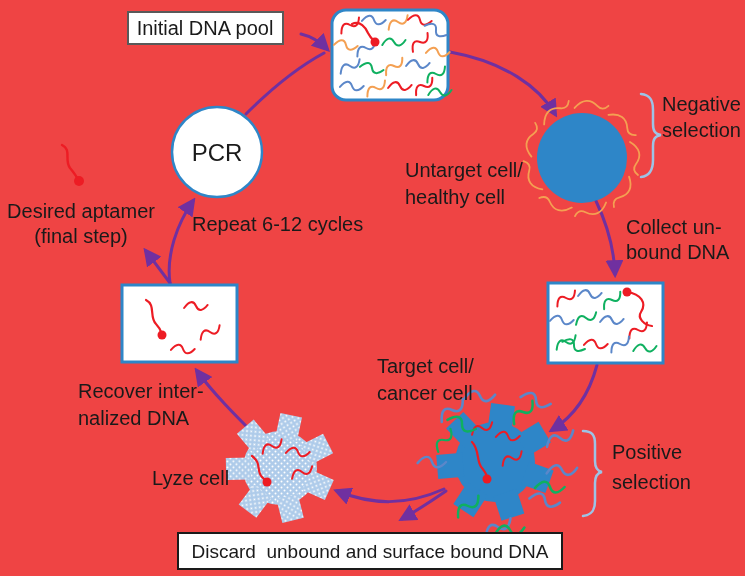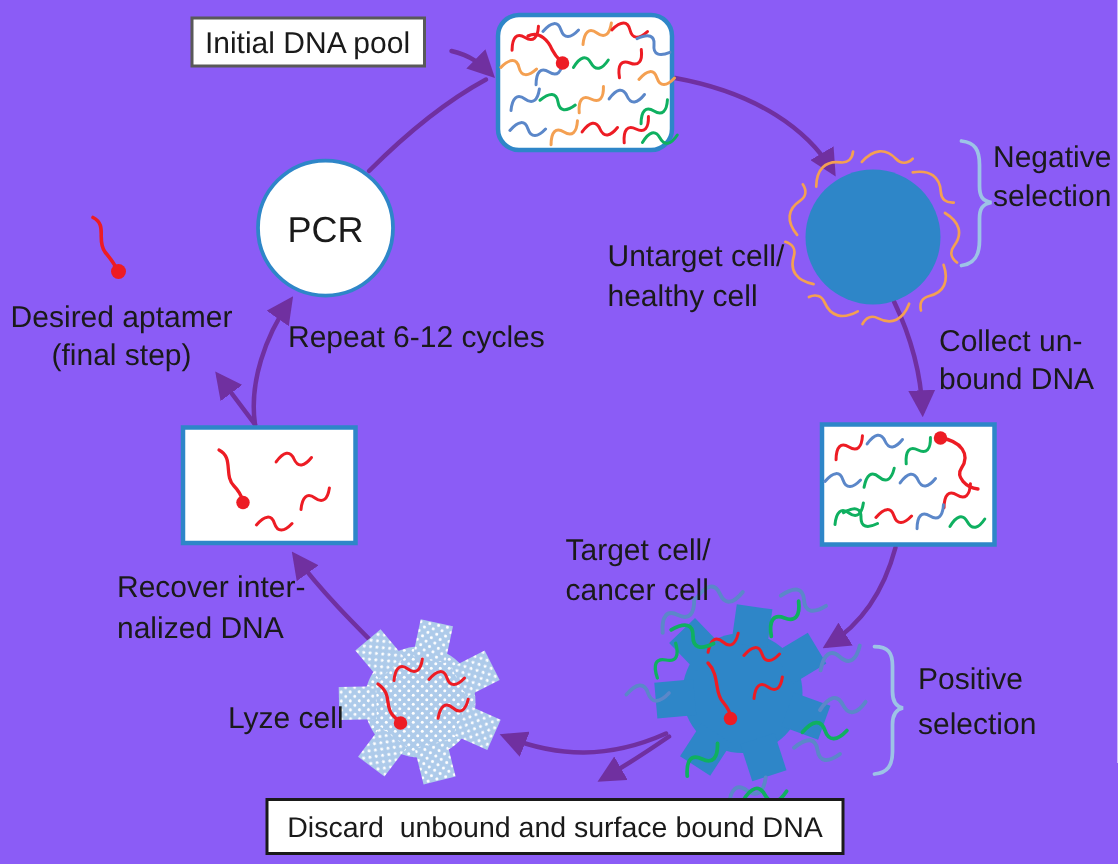--- a/index.html
+++ b/index.html
@@ -1,16 +1,16 @@
 <!DOCTYPE html>
 <html><head>
 <meta charset="utf-8">
 <style>
   html,body{margin:0;padding:0;background:#ffffff;}
-  #canvas{position:relative;width:745px;height:576px;background:#8b5cf6;overflow:hidden;
+  #canvas{position:relative;width:745px;height:576px;background:#ef4444;overflow:hidden;
           font-family:"Liberation Sans", sans-serif;}
   svg{display:block;}
   text{fill:#1a1a1a;font-family:"Liberation Sans", sans-serif;}
   .lbl{font-size:20px;}
   .lbl-sm{font-size:19px;}
   .pcr{font-size:24px;}
   .boxlbl{font-size:20px;}
 </style>
 </head>
 <body>

